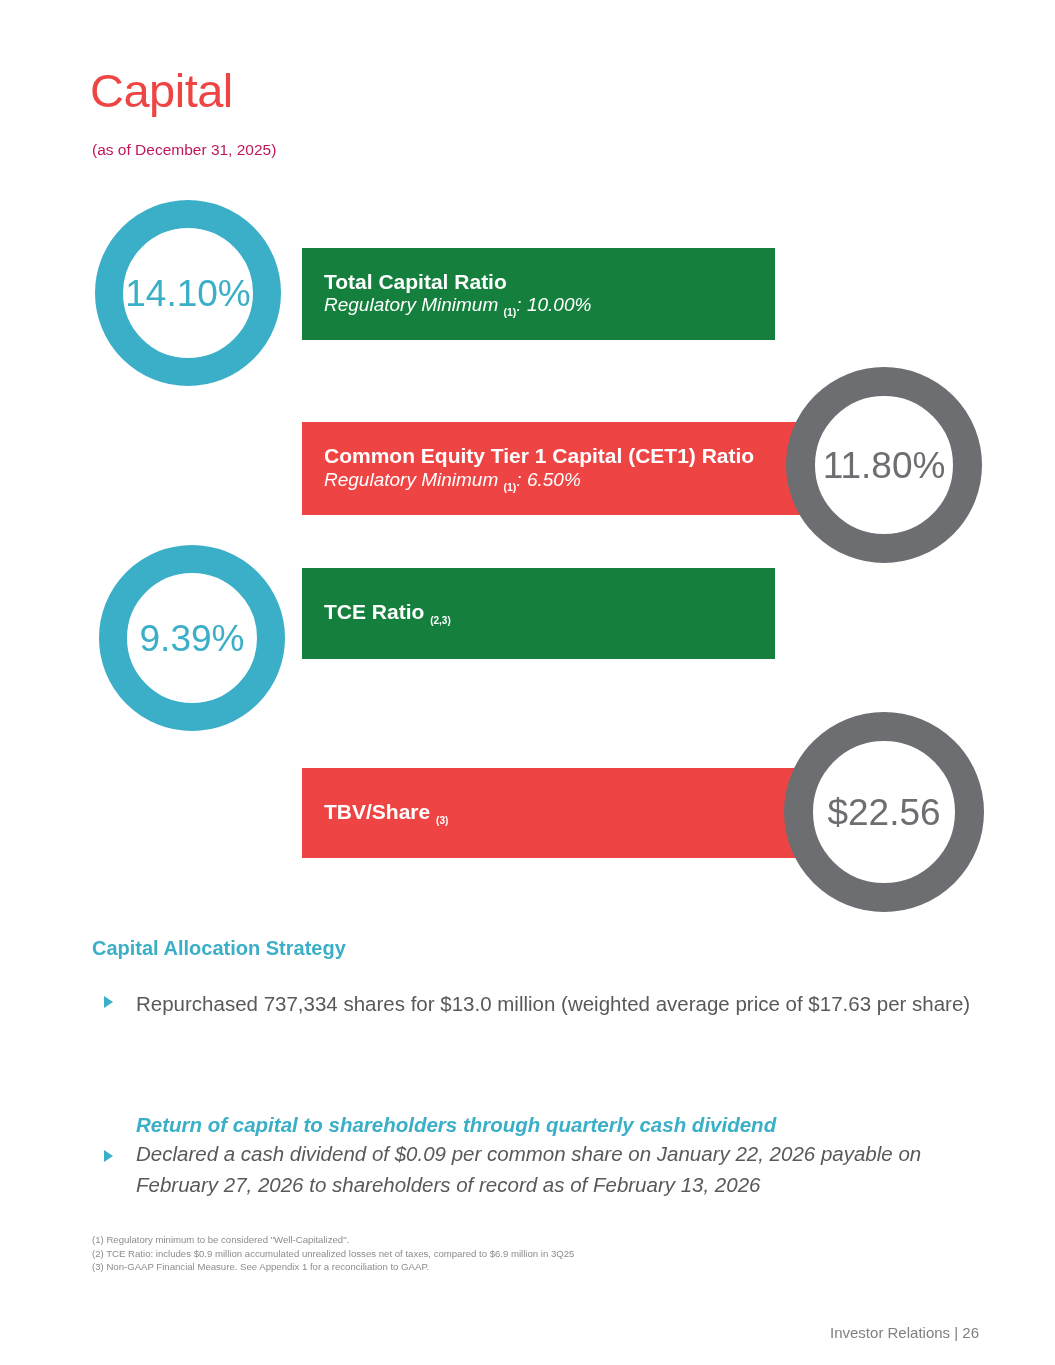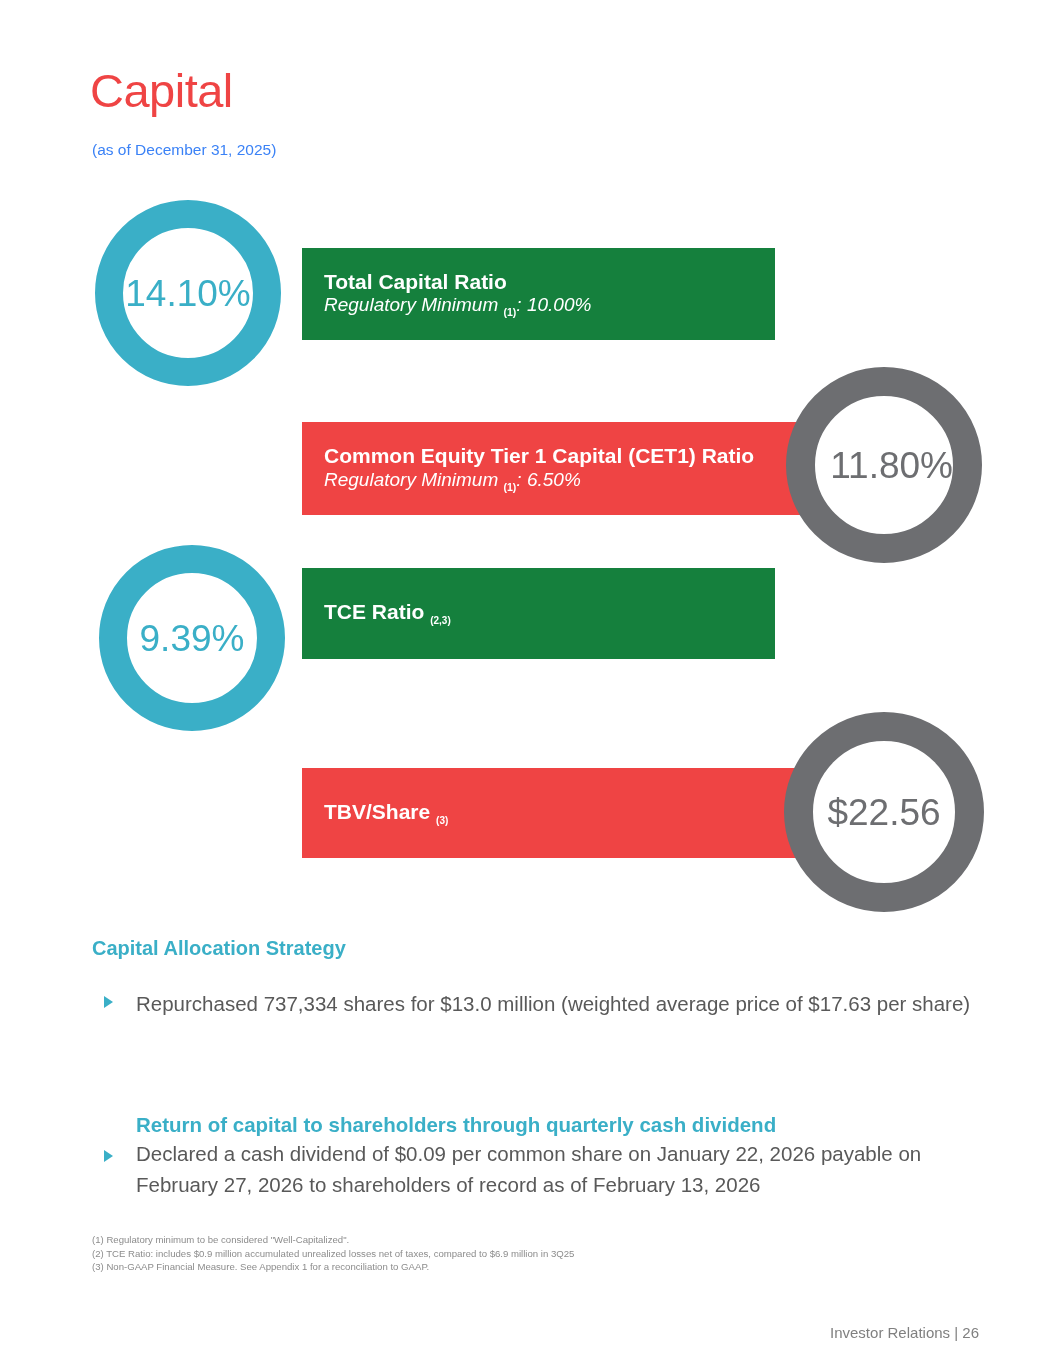--- a/index.html
+++ b/index.html
@@ -25,21 +25,21 @@
     font-weight: 300;
     color: #ef4444;
     letter-spacing: -0.5px;
     line-height: 1;
   }
   #slide-subtitle {
     position: absolute;
     left: 92px;
     top: 141px;
     font-size: 15.5px;
-    color: #3b82f6;
+    color: #be185d;
     font-weight: 400;
   }
 
   
   .metric-row {
     position: absolute;
     left: 0;
     width: 1055px;
   }
 
@@ -174,21 +174,21 @@
   </div>
 </div>
 
 <div class="metric-row">
   <div class="metric-bar gray" style="left:302px; top:422px; width:498px; height:93px;">
     <div class="bar-inner">
       <div class="bar-title">Common Equity Tier 1 Capital (CET1) Ratio</div>
       <div class="bar-sub"><span>Regulatory Minimum </span><span class="fn">(1)</span><span>: 6.50%</span></div>
     </div>
   </div>
-  <div class="donut gray" style="left:786px; top:367px; width:196px; height:196px;justify-content:flex-end;">
+  <div class="donut gray" style="left:786px; top:367px; width:196px; height:196px;">
     <span class="donut-value">11.80%</span>
   </div>
 </div>
 
 <div class="metric-row">
   <div class="metric-bar teal" style="left:302px; top:568px; width:473px; height:91px;">
     <div class="bar-inner">
       <div class="bar-title"><span>TCE Ratio </span><span class="fn">(2,3)</span></div>
     </div>
   </div>
@@ -212,21 +212,21 @@
 
 <div class="bullet-block" style="top:988px; width:880px;">
   <span class="bullet-marker" style="top:8px;"></span>
   <div style="padding-left:44px;">
     <div class="bullet-body">Repurchased 737,334 shares for $13.0 million (weighted average price of $17.63 per share)</div>
   </div>
 </div>
 
 <div class="bullet-block" style="top:1112px; width:880px;">
   <span class="bullet-marker" style="top:38px;"></span>
-  <div style="padding-left:44px;">
+  <div style="padding-left:44px;font-style:italic;">
     <div class="bullet-head">Return of capital to shareholders through quarterly cash dividend</div>
     <div class="bullet-body">Declared a cash dividend of $0.09 per common share on January 22, 2026 payable on February 27, 2026 to shareholders of record as of February 13, 2026</div>
   </div>
 </div>
 
 <div id="footnotes">
   <div>(1) Regulatory minimum to be considered "Well-Capitalized".</div>
   <div>(2) TCE Ratio: includes $0.9 million accumulated unrealized losses net of taxes, compared to $6.9 million in 3Q25</div>
   <div>(3) Non-GAAP Financial Measure. See Appendix 1 for a reconciliation to GAAP.</div>
 </div>

